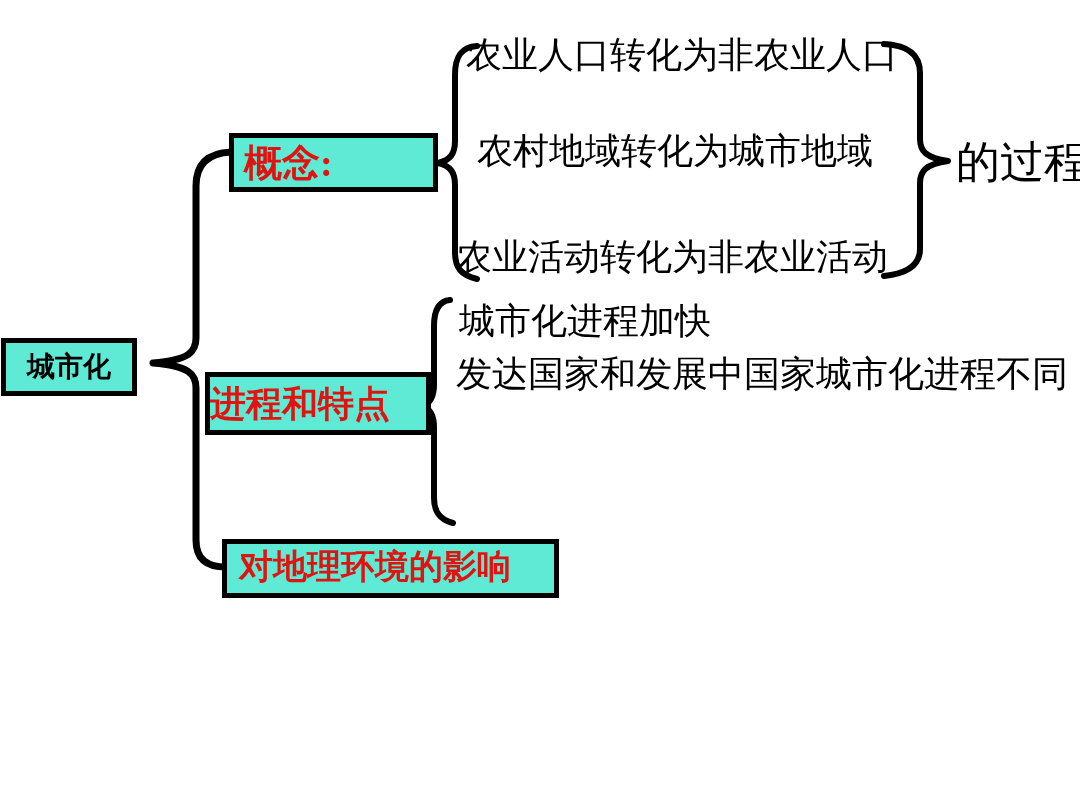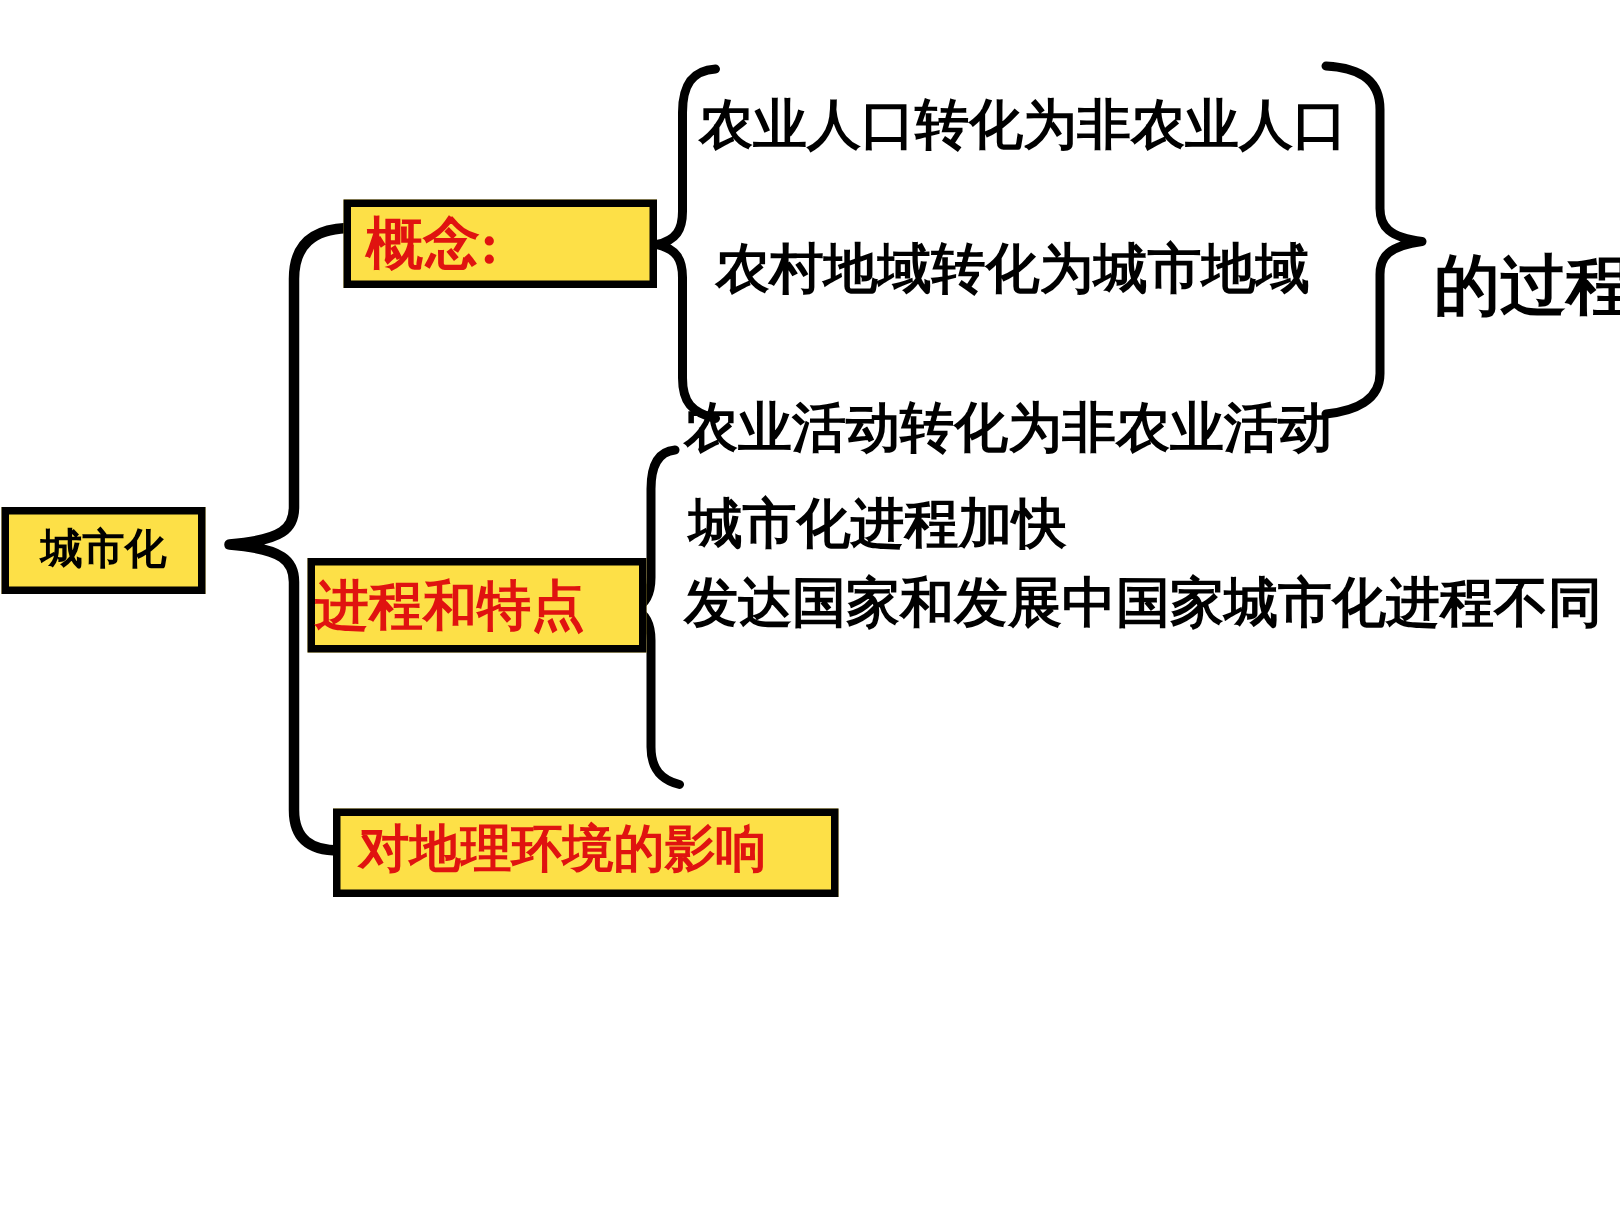--- a/index.html
+++ b/index.html
@@ -7,36 +7,35 @@
     position:relative;
     width:1080px;height:810px;
     background:#ffffff;
     overflow:hidden;
     font-family:"Liberation Serif","DejaVu Serif",serif;
   }
   .node-box{
     position:absolute;
     box-sizing:border-box;
     border:5px solid #000000;
-    background:#fde047;
+    background:#5eead4;
     display:flex;
     align-items:center;
     font-weight:700;
     white-space:nowrap;
     line-height:1;
   }
   .node-box.black-label{color:#000000;justify-content:center;}
   .node-box.red-label{color:#e01310;justify-content:flex-start;}
   .leaf-text{
     position:absolute;
     color:#000000;
-    font-weight:700;
+    font-weight:400;
     white-space:nowrap;
     line-height:1;
-    margin-top:28px;
   }
   #brace-layer{position:absolute;left:0;top:0;width:1080px;height:810px;}
   #brace-layer path{fill:none;stroke:#000000;stroke-linecap:round;stroke-linejoin:round;}
 </style>
 </head>
 <body>
 
 <div id="stage">
 
   <svg id="brace-layer" viewBox="0 0 1080 810" xmlns="http://www.w3.org/2000/svg">

